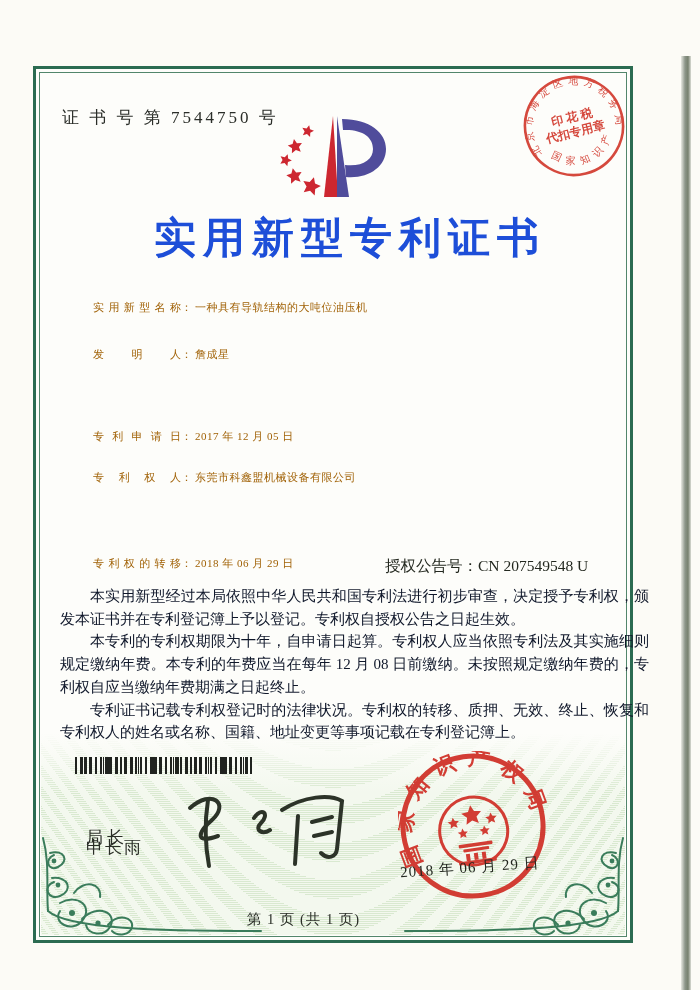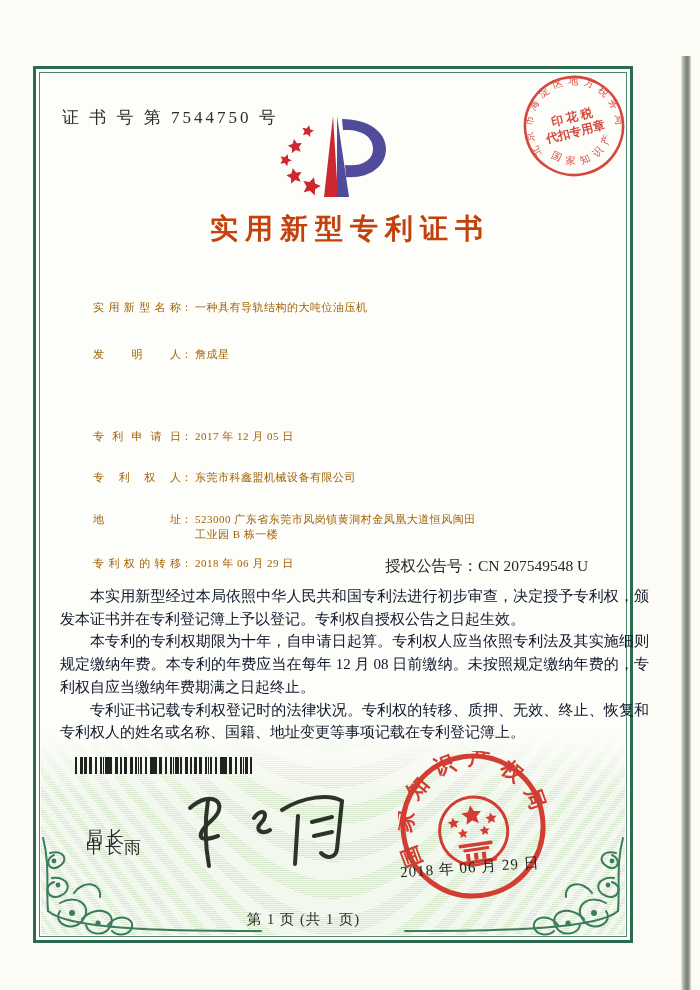--- a/index.html
+++ b/index.html
@@ -31,21 +31,21 @@
   .ornament { position:absolute; width:225px; height:105px; }
   .ornament.bl { left:2px; bottom:2px; }
   .ornament.br { right:2px; bottom:2px; transform:scaleX(-1); }
 
   .cert-number {
     position:absolute; left:62px; top:106px; font-size:17px; letter-spacing:3px; color:#2a2d28;
   }
   .logo { position:absolute; left:274px; top:111px; width:116px; height:92px; }
   .cert-title {
     position:absolute; left:0; top:210px; width:700px; text-align:center;
-    font-size:28px; font-weight:bold; letter-spacing:7px; color:#c2410c;
+    font-size:42px; font-weight:bold; letter-spacing:7px; color:#1d4ed8;
   }
 
   .field-row { position:absolute; left:62px; font-size:11px; color:#a16207; white-space:nowrap;margin-left:31px; }
   .field-label { display:inline-block; width:88px; text-align:justify; text-align-last:justify; vertical-align:top; }
   .field-colon { display:inline-block; width:14px; vertical-align:top; }
   .field-value { display:inline-block; vertical-align:top; letter-spacing:.5px; }
   .field-value .line2 { display:block; }
 
   .gazette-row { position:absolute; left:385px; top:556px; font-size:15.5px; white-space:nowrap; }
 
@@ -163,23 +163,20 @@
     <span class="field-label">实用新型名称</span><span class="field-colon">：</span><span class="field-value">一种具有导轨结构的大吨位油压机</span>
   </div>
   <div class="field-row" style="top:347px">
     <span class="field-label">发明人</span><span class="field-colon">：</span><span class="field-value">詹成星</span>
   </div>
   <div class="field-row" style="top:429px">
     <span class="field-label">专利申请日</span><span class="field-colon">：</span><span class="field-value">2017 年 12 月 05 日</span>
   </div>
   <div class="field-row" style="top:470px">
     <span class="field-label">专利权人</span><span class="field-colon">：</span><span class="field-value">东莞市科鑫盟机械设备有限公司</span>
-  </div>
-  <div class="field-row" style="top:512px">
-    <span class="field-label">地址</span><span class="field-colon">：</span><span class="field-value"><span>523000 广东省东莞市凤岗镇黄洞村金凤凰大道恒风闽田</span><span class="line2">工业园 B 栋一楼</span></span>
   </div>
   <div class="field-row" style="top:556px">
     <span class="field-label">专利权的转移</span><span class="field-colon">：</span><span class="field-value">2018 年 06 月 29 日</span>
   </div>
   <div class="gazette-row">
     <span>授权公告号</span><span>：</span><span>CN 207549548 U</span>
   </div>
 
   <div class="paragraphs">
     <p>本实用新型经过本局依照中华人民共和国专利法进行初步审查，决定授予专利权，颁发本证书并在专利登记簿上予以登记。专利权自授权公告之日起生效。</p>

